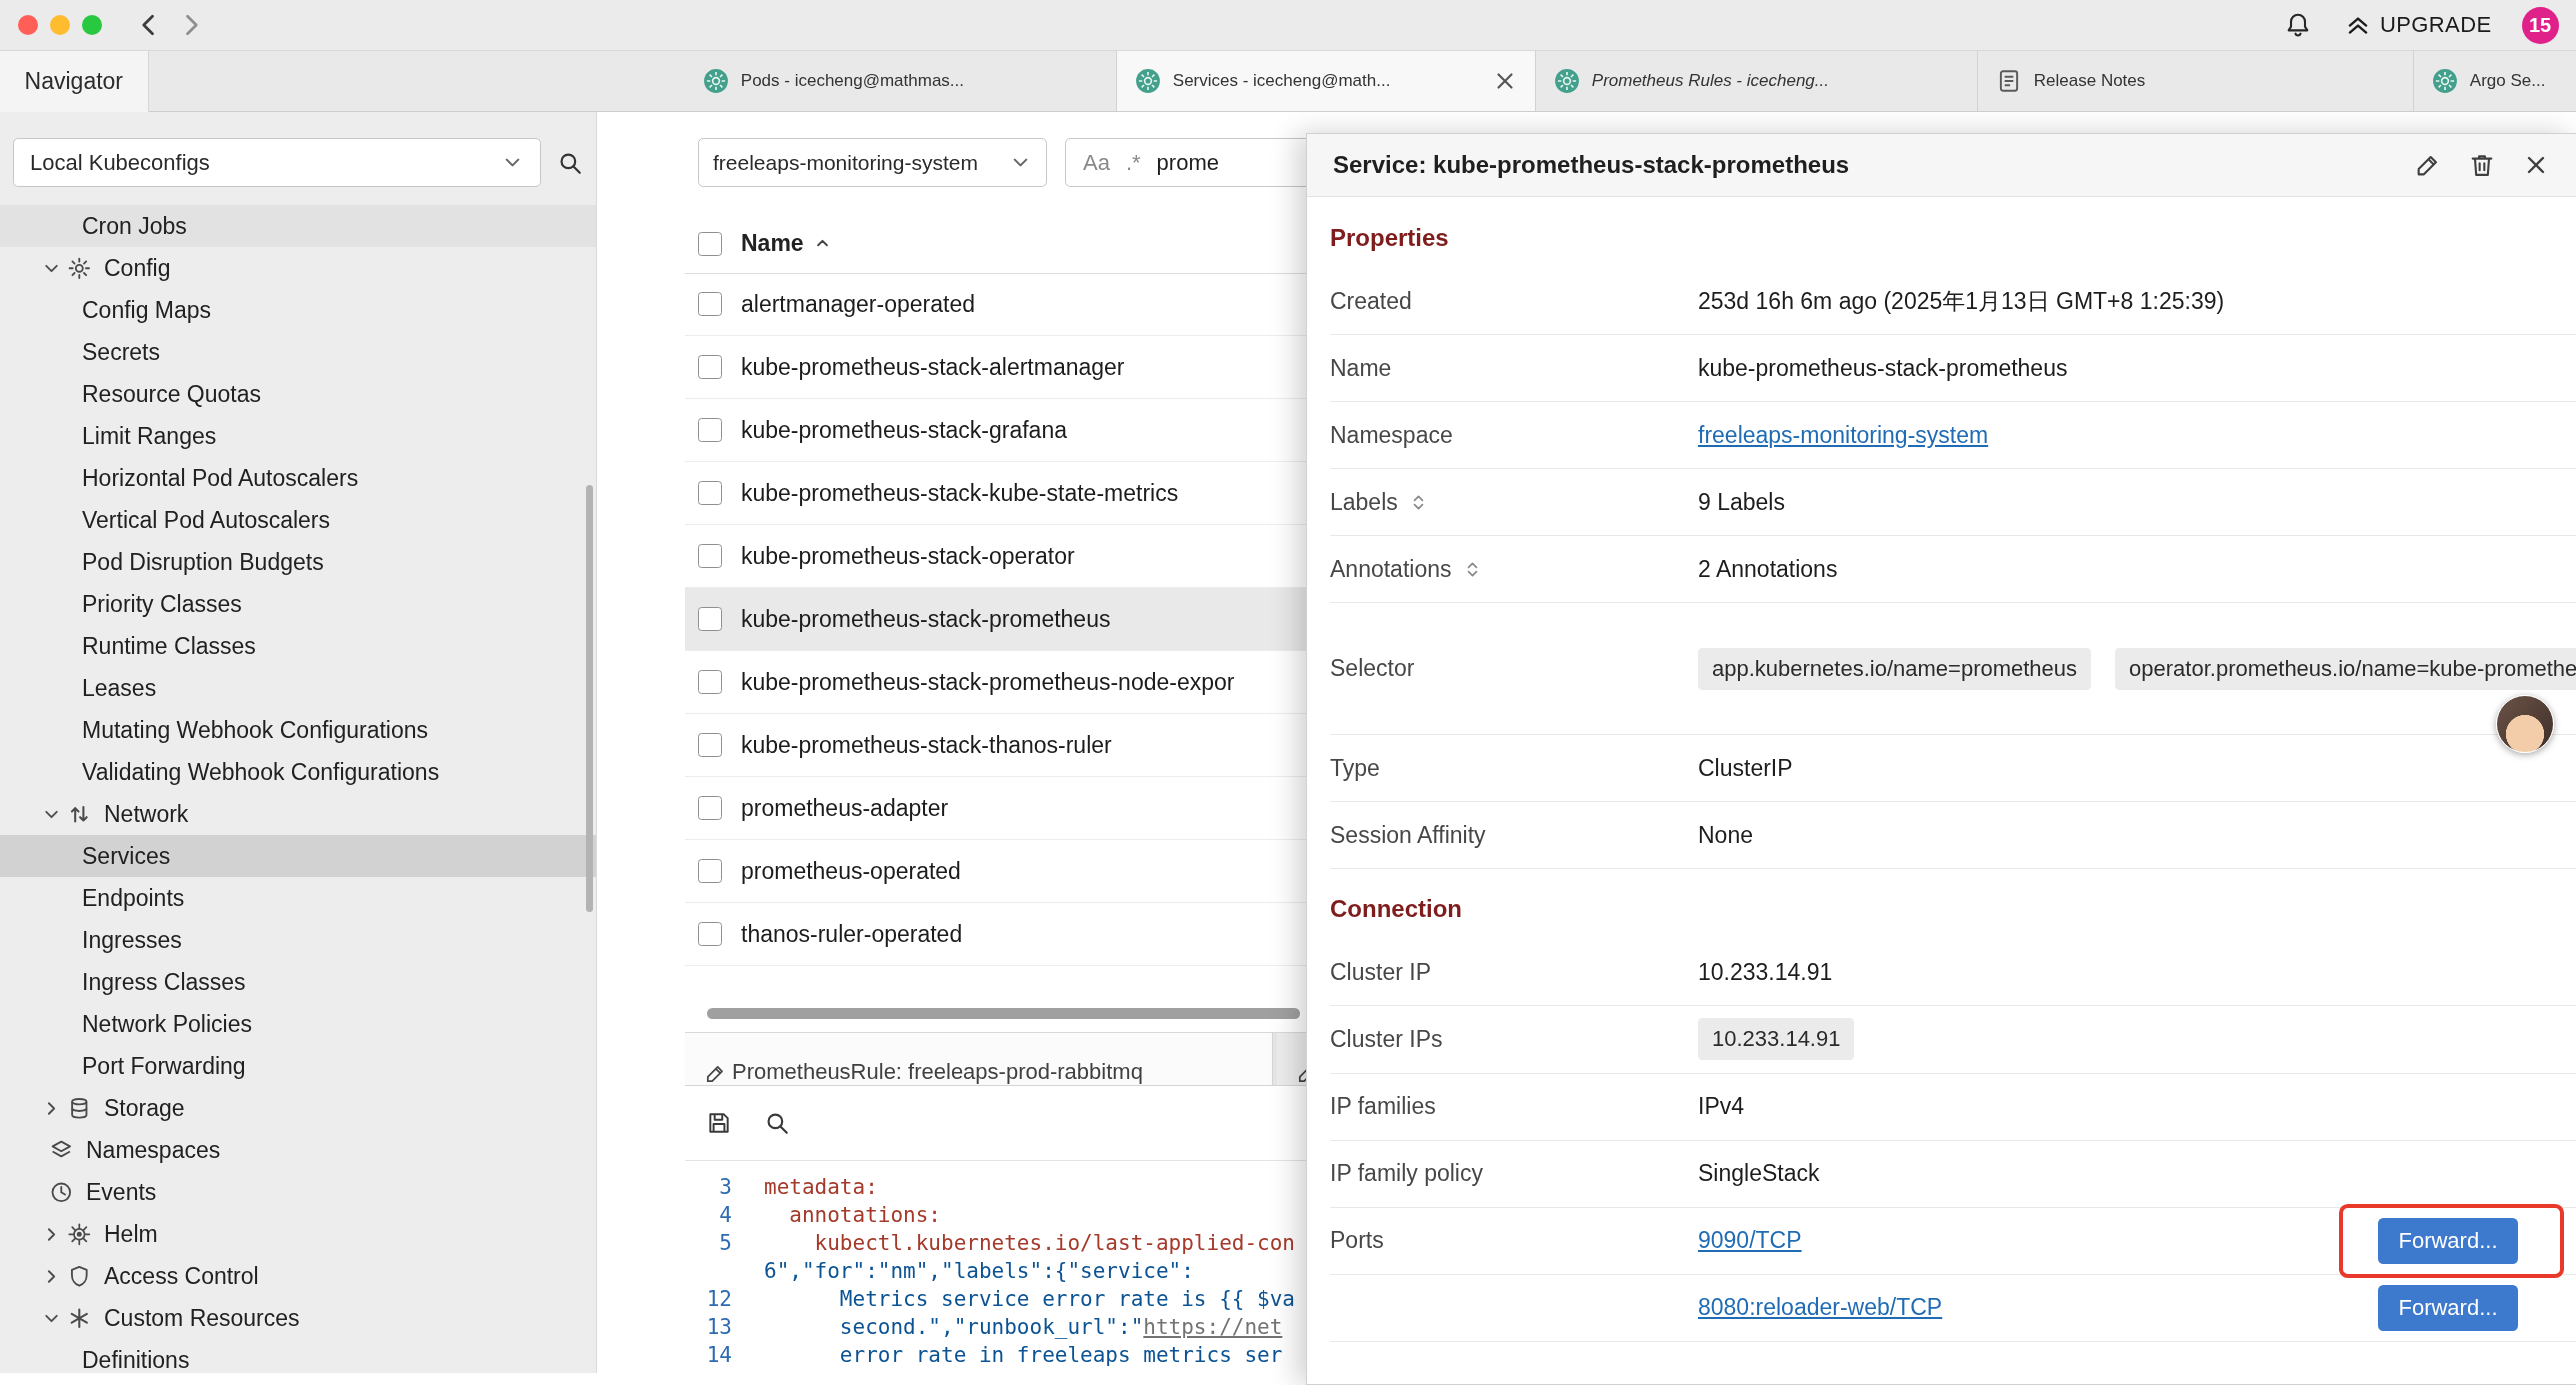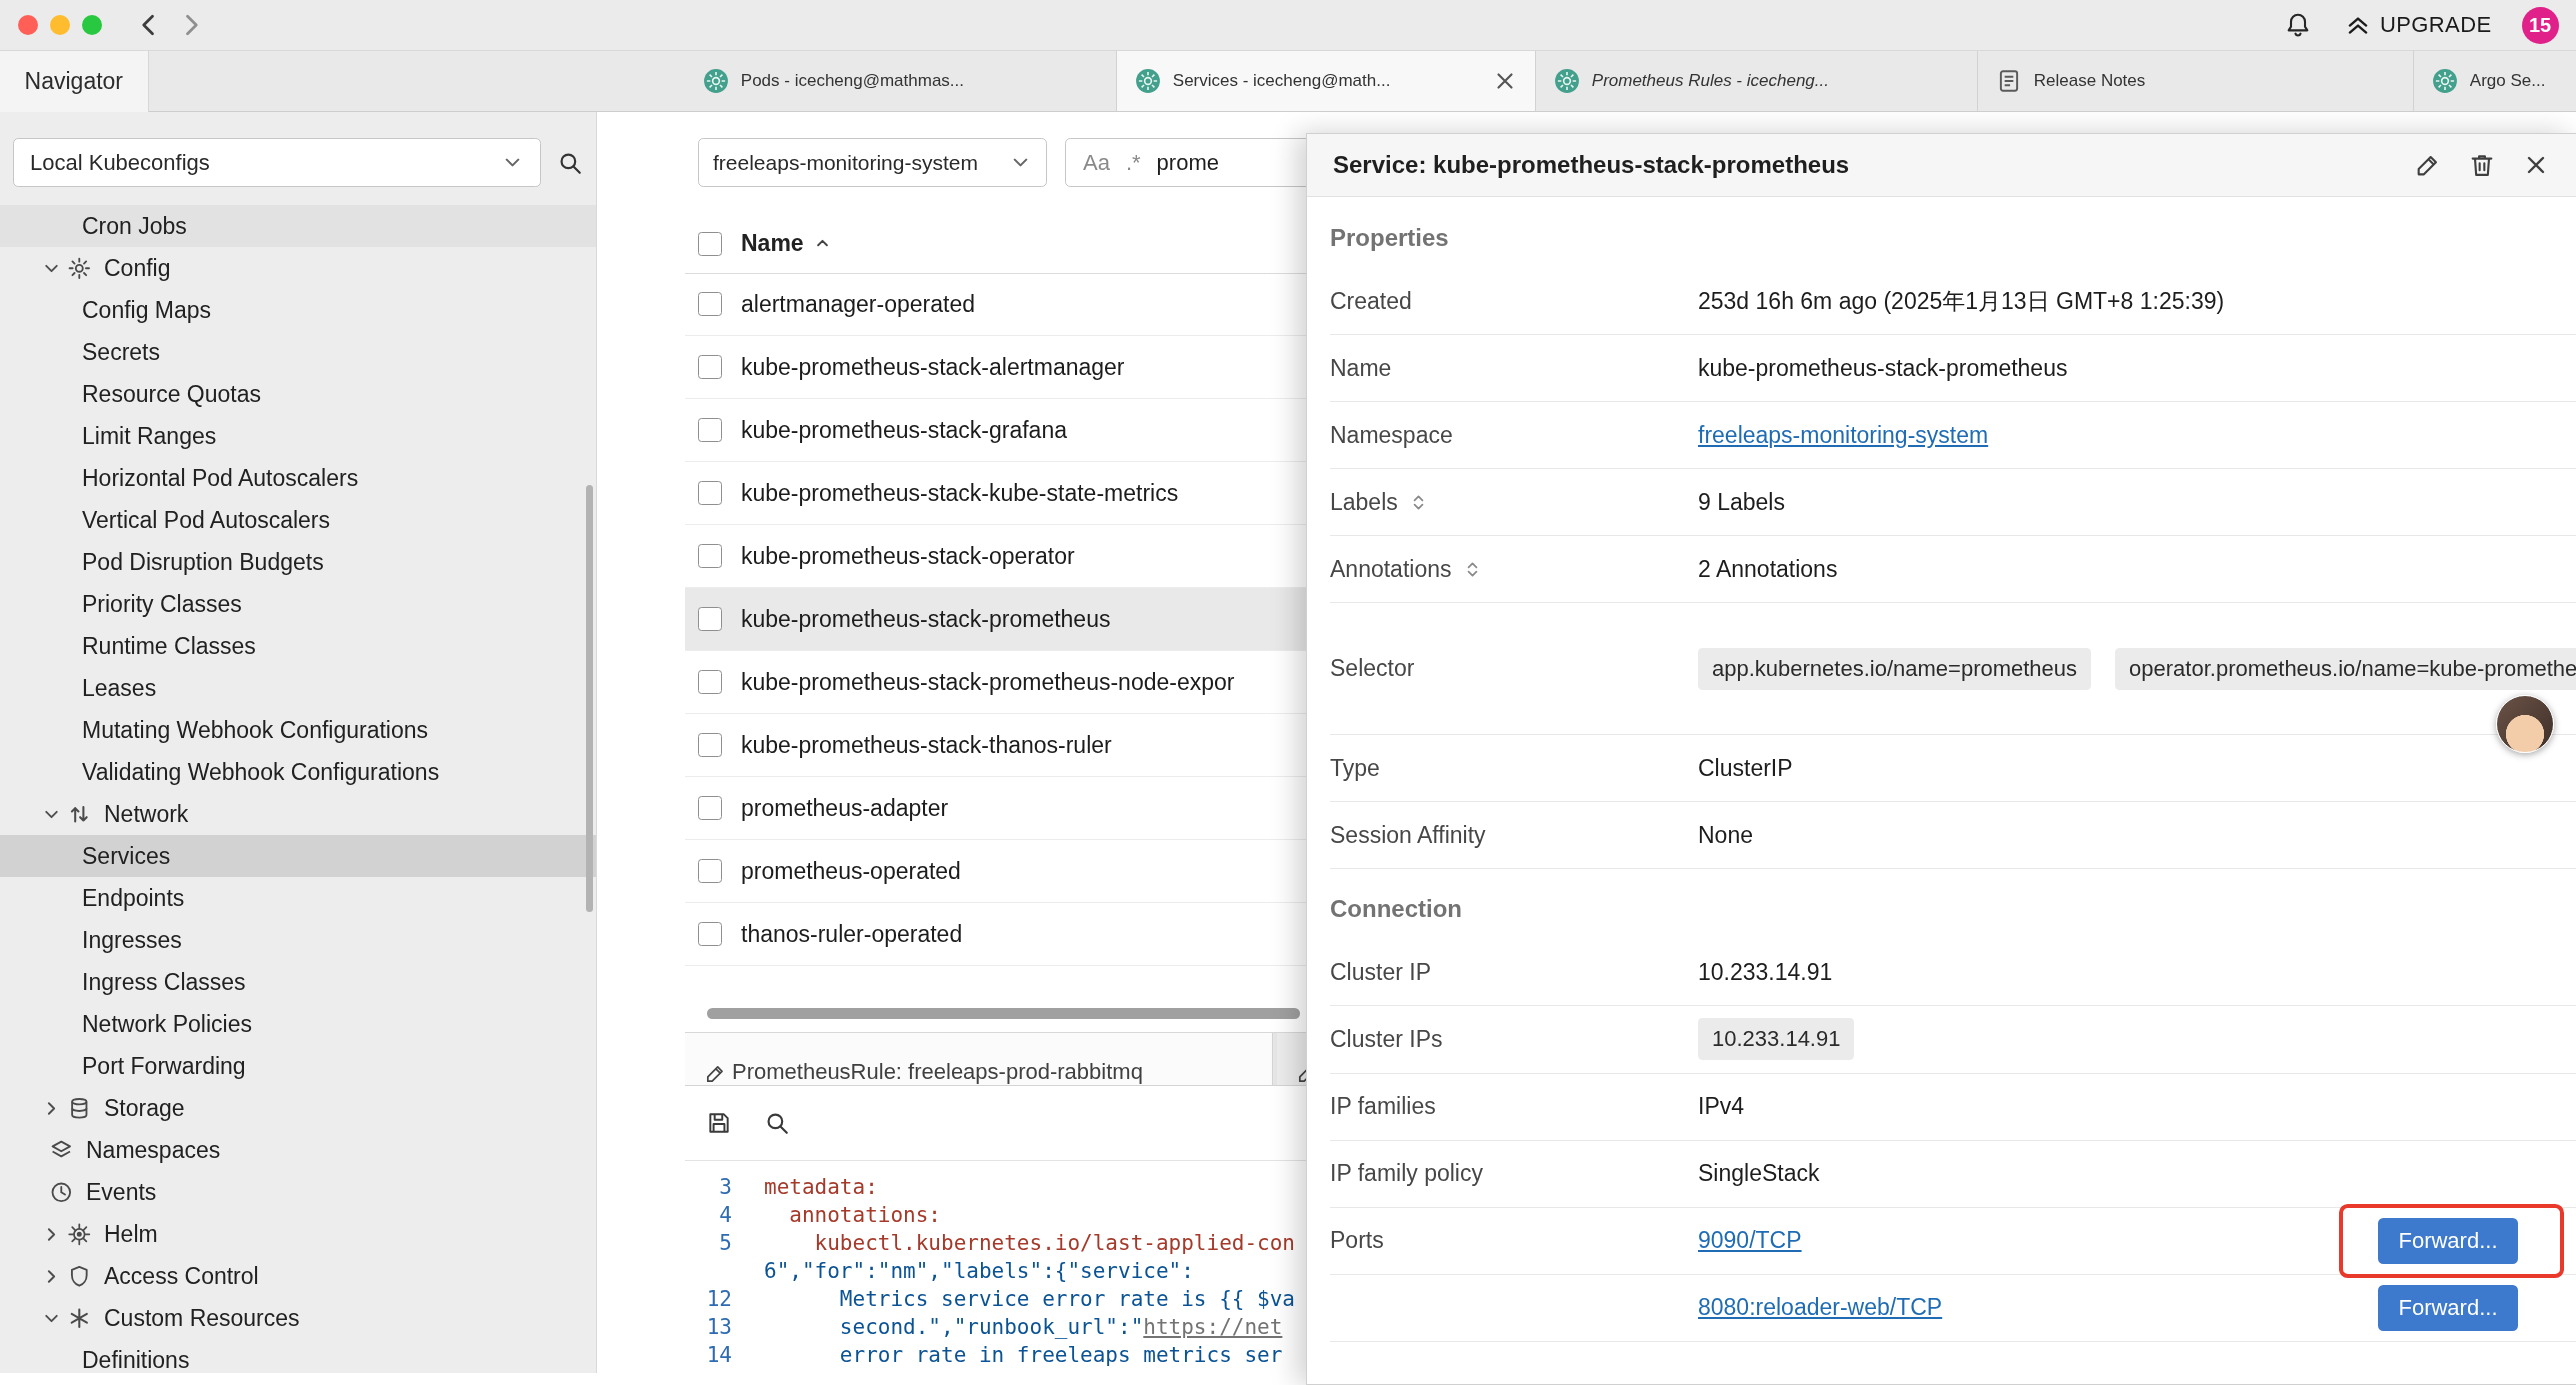--- a/index.html
+++ b/index.html
@@ -96,21 +96,21 @@
   .tok-str{color:#0b5394}
   .tok-link{color:#737373;text-decoration:underline}
 
   
   #drawer{position:absolute;top:21px;left:1306px;right:0;bottom:0;background:#fff;border:0.9px solid #d0d0d0;border-right:none;box-shadow:-8.8px 0 26px rgba(0,0,0,.18);z-index:10}
   .drawer-header{height:63px;background:#f6f6f6;border-bottom:0.9px solid #e2e2e2;display:flex;align-items:center;padding:0 26px;gap:26px}
   .drawer-title{flex:1;font-size:24px;font-weight:700;color:#1f1f1f}
   .drawer-header .icon{color:#3f3f3f}
   .drawer-header .icon svg{width:28px;height:28px}
   .drawer-body{position:absolute;top:64px;left:0;right:0;bottom:0;overflow:hidden;padding-left:23px}
-  .section-title{font-size:24px;font-weight:700;color:#737373;padding:26px 0 16px}
+  .section-title{font-size:24px;font-weight:700;color:#7f1d1d;padding:26px 0 16px}
   .d-row{display:flex;align-items:center;min-height:67px;border-bottom:0.9px solid #e8e8e8;padding-right:23px}
   .d-row.tall{min-height:132px}
   .d-title{width:368px;flex:none;font-size:23px;color:#474747;display:flex;align-items:center;gap:10.5px}
   .d-title .icon{color:#8a8a8a}
   .d-title .icon svg{width:21px;height:21px}
   .d-value{flex:1;font-size:23px;color:#1d1d1d;display:flex;align-items:center;min-width:0}
   .link{color:#1f6cb5;text-decoration:underline;cursor:pointer}
   .badge{background:#ebebeb;border-radius:4.4px;padding:8px 14px;font-size:22px;color:#2b2b2b;white-space:nowrap}
   .d-badges{display:flex;flex-direction:row;align-items:flex-start;gap:24px;padding:12.3px 0}
   .port-row .d-value{justify-content:space-between;padding-right:35px}

